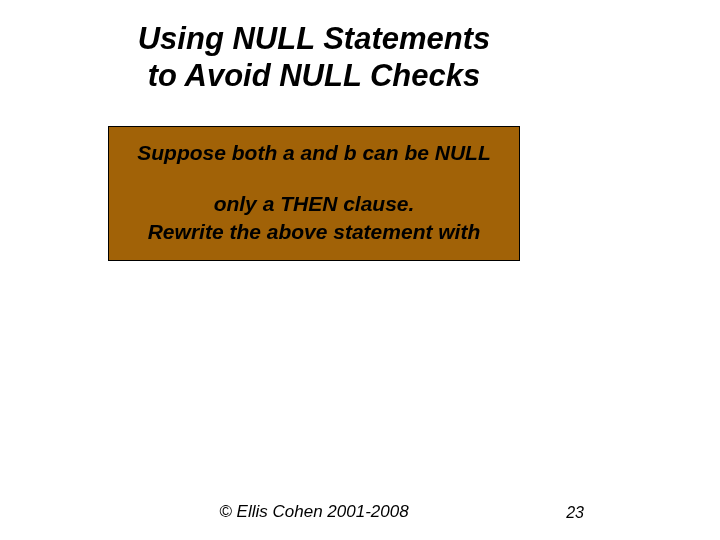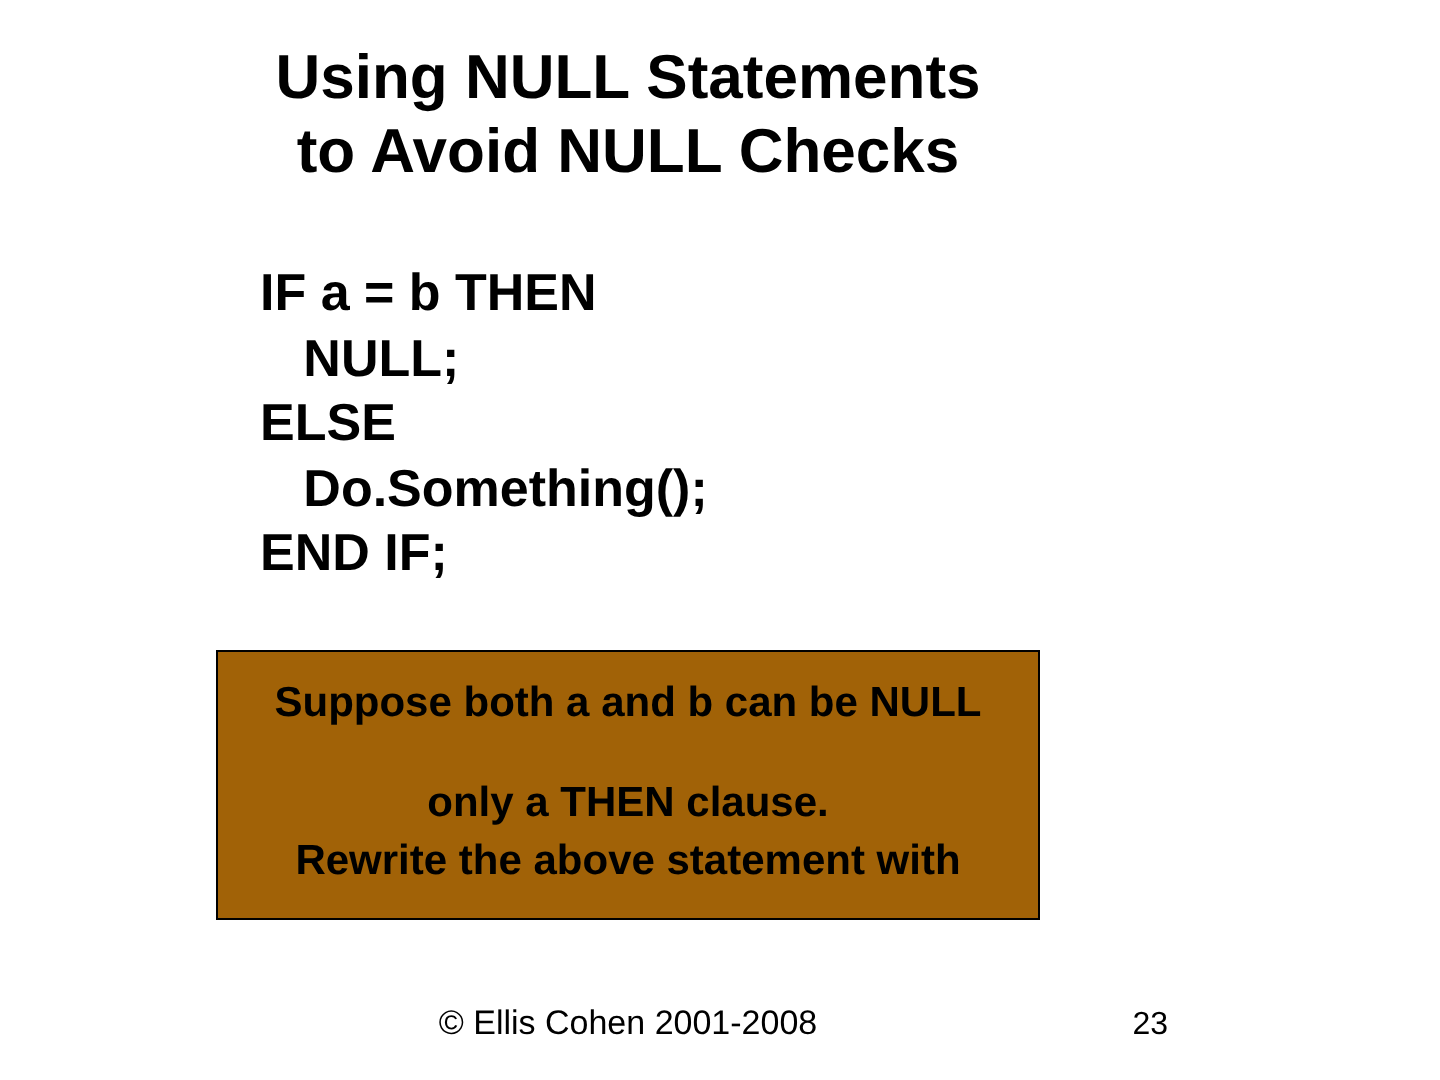--- a/index.html
+++ b/index.html
@@ -10,20 +10,21 @@
     background: #ffffff;
     font-family: Verdana, Geneva, sans-serif;
     position: relative;
     overflow: hidden;
   }
   .slide {
     width: 628px;
     height: 540px;
     position: relative;
     box-sizing: border-box;
+    font-style: italic;
   }
   .title {
     font-size: 31px;
     font-weight: bold;
     text-align: center;
     color: #000;
     padding-top: 20px;
     line-height: 1.2;
     white-space: pre-line;
   }
@@ -71,27 +72,20 @@
   }
 </style>
 </head>
 <body>
 
 <div class="slide">
 
   <div class="title">Using NULL Statements
 to Avoid NULL Checks</div>
 
-  <div class="code-block">
-    <div class="code-line">IF a = b THEN</div>
-    <div class="code-line">   NULL;</div>
-    <div class="code-line">ELSE</div>
-    <div class="code-line">   Do.Something();</div>
-    <div class="code-line">END IF;</div>
-  </div>
 
   <div class="callout">
     <div>Suppose both a and b can be NULL</div>
     <div class="gap"></div>
     <div>only a THEN clause.</div>
     <div>Rewrite the above statement with</div>
   </div>
 
   <div class="footer">© Ellis Cohen 2001-2008</div>
   <div class="page-number">23</div>

